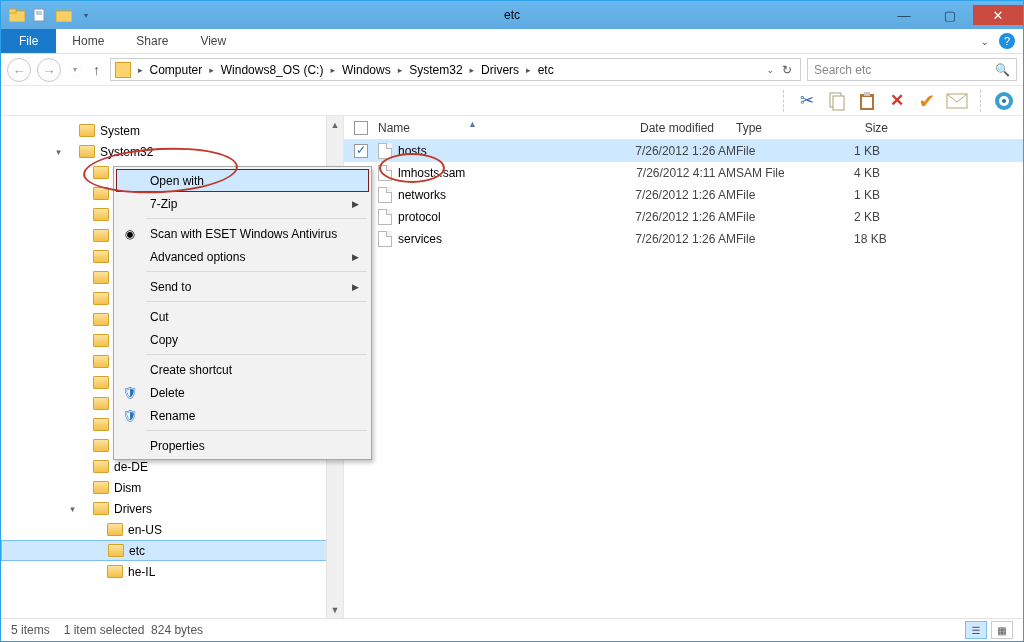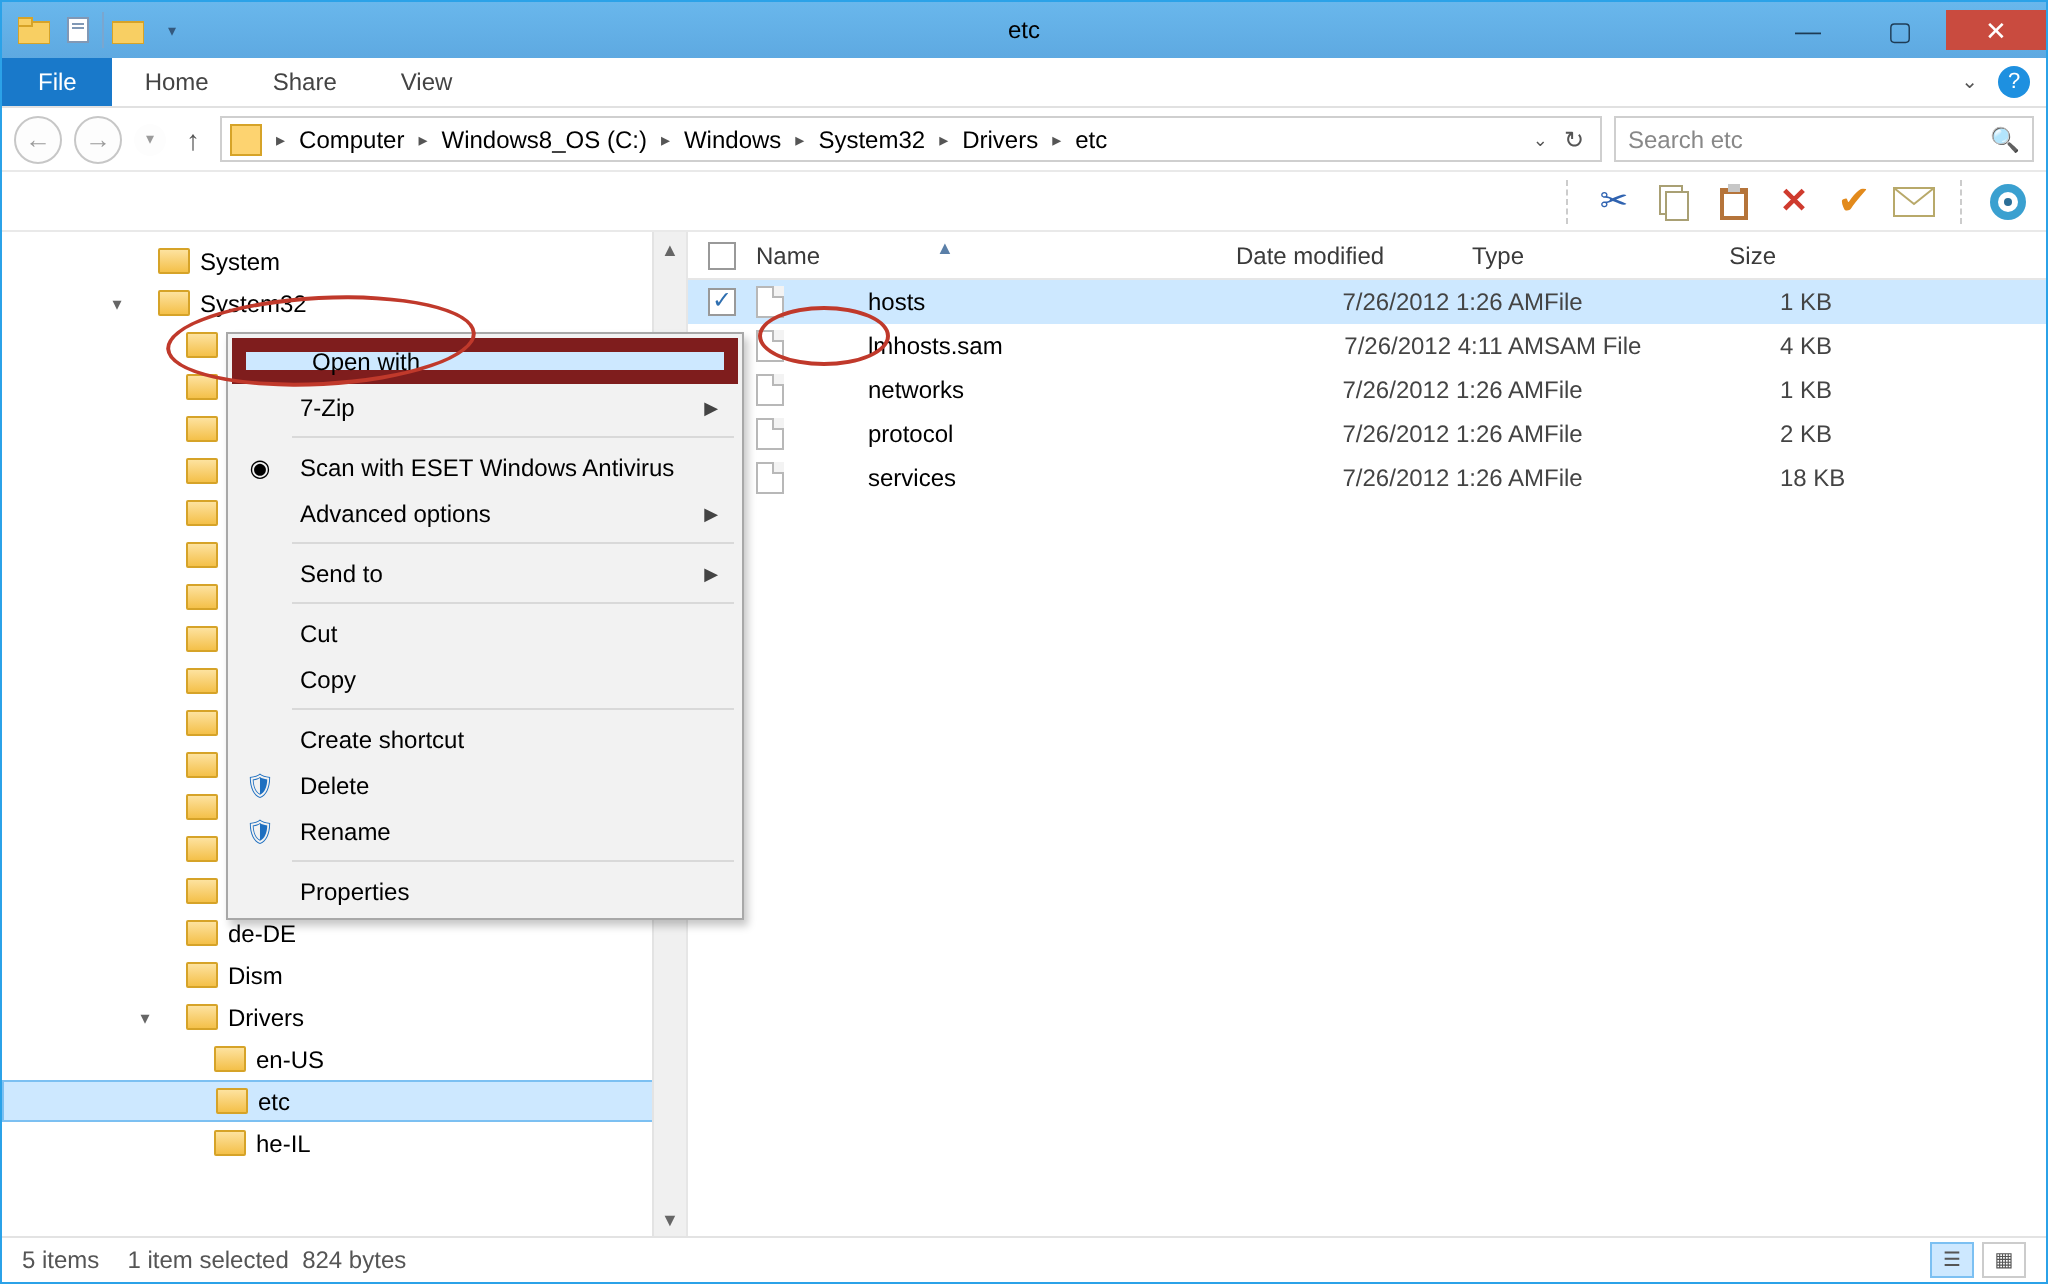--- a/index.html
+++ b/index.html
@@ -54,47 +54,47 @@
   .tree .exp { width: 11px; height:11px; margin-right: 1px; display: inline-flex; align-items: center; justify-content: center; font-size: 9px; color: #666; position: relative; left:-14px; }
   .sidebar .scroll { position: absolute; right: 0; top: 0; bottom: 0; width: 17px; background: #f0f0f0; border-left: 1px solid #e3e3e3; display: flex; flex-direction: column; }
   .sidebar .scroll .arr { height: 17px; display: flex; align-items: center; justify-content: center; color: #666; font-size: 9px; }
   .sidebar .scroll .thumb { flex: 0 0 140px; background: #cdcdcd; margin: 0 2px; border-radius: 2px; margin-top: 190px; }
 
   .content { flex: 1; position: relative; }
   .cols { display: flex; align-items: center; height: 24px; border-bottom: 1px solid #e6e6e6; color: #3a3a3a; padding-left: 10px; }
   .cols .chk { width: 14px; height: 14px; border: 1px solid #999; margin-right: 10px; }
   .col-name { flex: 0 0 240px; position: relative; }
   .col-name .sortarr { position: absolute; left: 90px; top: -2px; color: #5a7fa8; font-size: 9px; }
-  .col-date { flex: 0 0 118px; }
+  .col-date { flex: 0 0 118px; text-align: center; }
   .col-type { flex: 0 0 118px; }
   .col-size { flex: 0 0 50px; text-align: right; padding-right: 16px; }
 
   .filelist { }
   .row { display: flex; align-items: center; height: 22px; padding-left: 10px; }
   .row.sel { background: #cde8ff; }
   .row .chk { width: 14px; height: 14px; border: 1px solid #999; margin-right: 10px; background: #fff; }
   .row .fi { width: 14px; height: 16px; border: 1px solid #b8b8b8; background: #fff; margin-right: 6px; position: relative; }
   .row .fi::after { content: ""; position: absolute; top: -1px; right: -1px; width: 5px; height: 5px; background: #f3f3f3; border-left: 1px solid #b8b8b8; border-bottom: 1px solid #b8b8b8; }
-  .row .c-name { flex: 0 0 220px; margin-left: 36px; }
+  .row .c-name { flex: 0 0 220px; }
   .row .c-date { flex: 0 0 118px; color: #444; text-align: right; }
   .row .c-type { flex: 0 0 118px; color: #444; }
   .row .c-size { flex: 0 0 50px; text-align: left; color: #444; padding-right: 16px; }
 
   
   .status { height: 23px; border-top: 1px solid #e3e3e3; display: flex; align-items: center; padding: 0 10px; color: #555; gap: 14px; }
   .status .right { margin-left: auto; display: flex; gap: 4px; }
   .status .viewbtn { width: 22px; height: 18px; border: 1px solid #ccc; display: flex; align-items: center; justify-content: center; font-size: 10px; }
   .status .viewbtn.active { background: #cde8ff; border-color: #7cc0f2; }
 
   
   .ctxmenu { position: absolute; left: 112px; top: 165px; width: 259px; background: #f2f2f2; border: 1px solid #a8a8a8; box-shadow: 2px 3px 4px rgba(0,0,0,.22); z-index: 50; padding: 2px; }
   .ctxmenu .strip { position: absolute; left: 2px; top: 2px; bottom: 2px; width: 26px; background: #f2f2f2; }
   .ctxmenu ul { list-style: none; position: relative; }
   .ctxmenu li { height: 23px; display: flex; align-items: center; padding-left: 34px; position: relative; }
-  .ctxmenu li.hl { background: #cde8ff; border: 7px solid #7f1d1d; padding-left: 33px; height: 23px; }
+  .ctxmenu li.hl { background: #cde8ff; border: 1px solid #7f1d1d; padding-left: 33px; height: 23px; }
   .ctxmenu li .arr { position: absolute; right: 10px; font-size: 9px; color: #444; }
   .ctxmenu .sepline { height: 1px; margin: 3px 2px 3px 30px; background: #d9d9d9; }
   .ctxmenu .mi-icon { position: absolute; left: 6px; width: 16px; height: 16px; display: flex; align-items: center; justify-content: center; font-size: 12px; }
   .ctxmenu .shield { color: #1e6fc0; }
 
   
   .ring { position: absolute; border: 2px solid #c0392b; border-radius: 50%; pointer-events: none; z-index: 60; }
   .ring.r1 { left: 82px; top: 147px; width: 155px; height: 45px; transform: rotate(-3deg); }
   .ring.r2 { left: 378px; top: 152px; width: 66px; height: 30px; }
 

